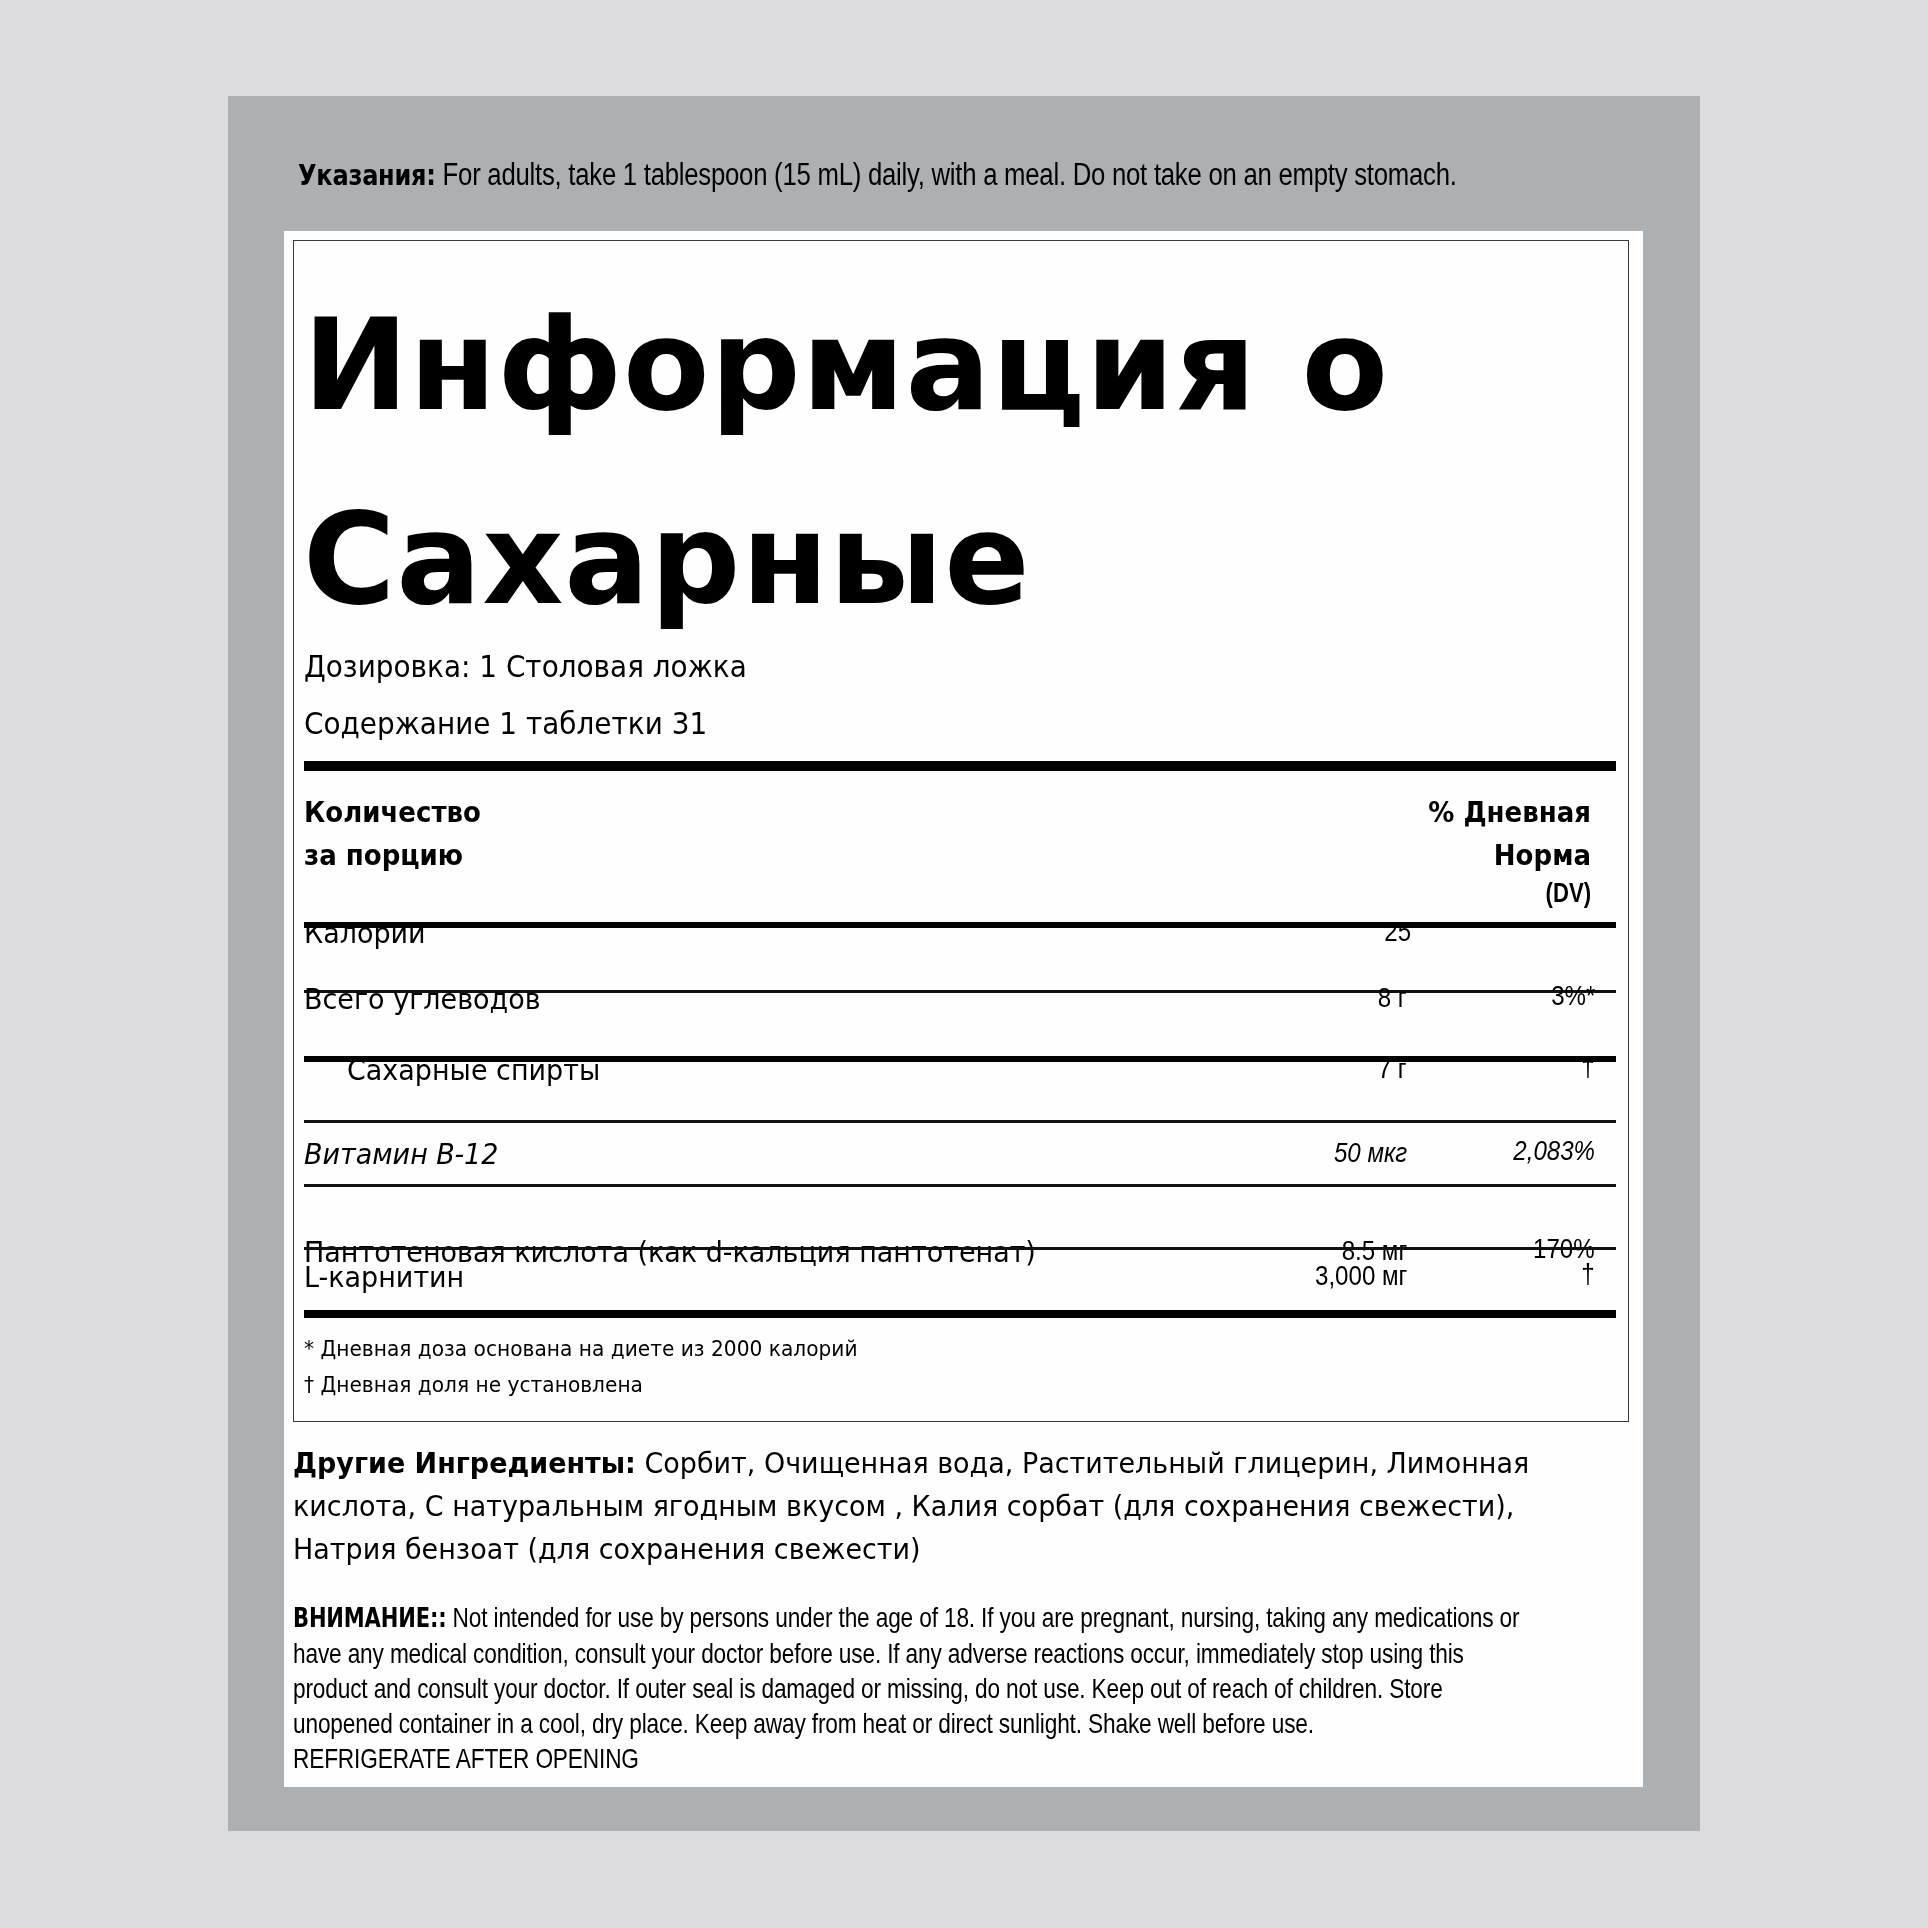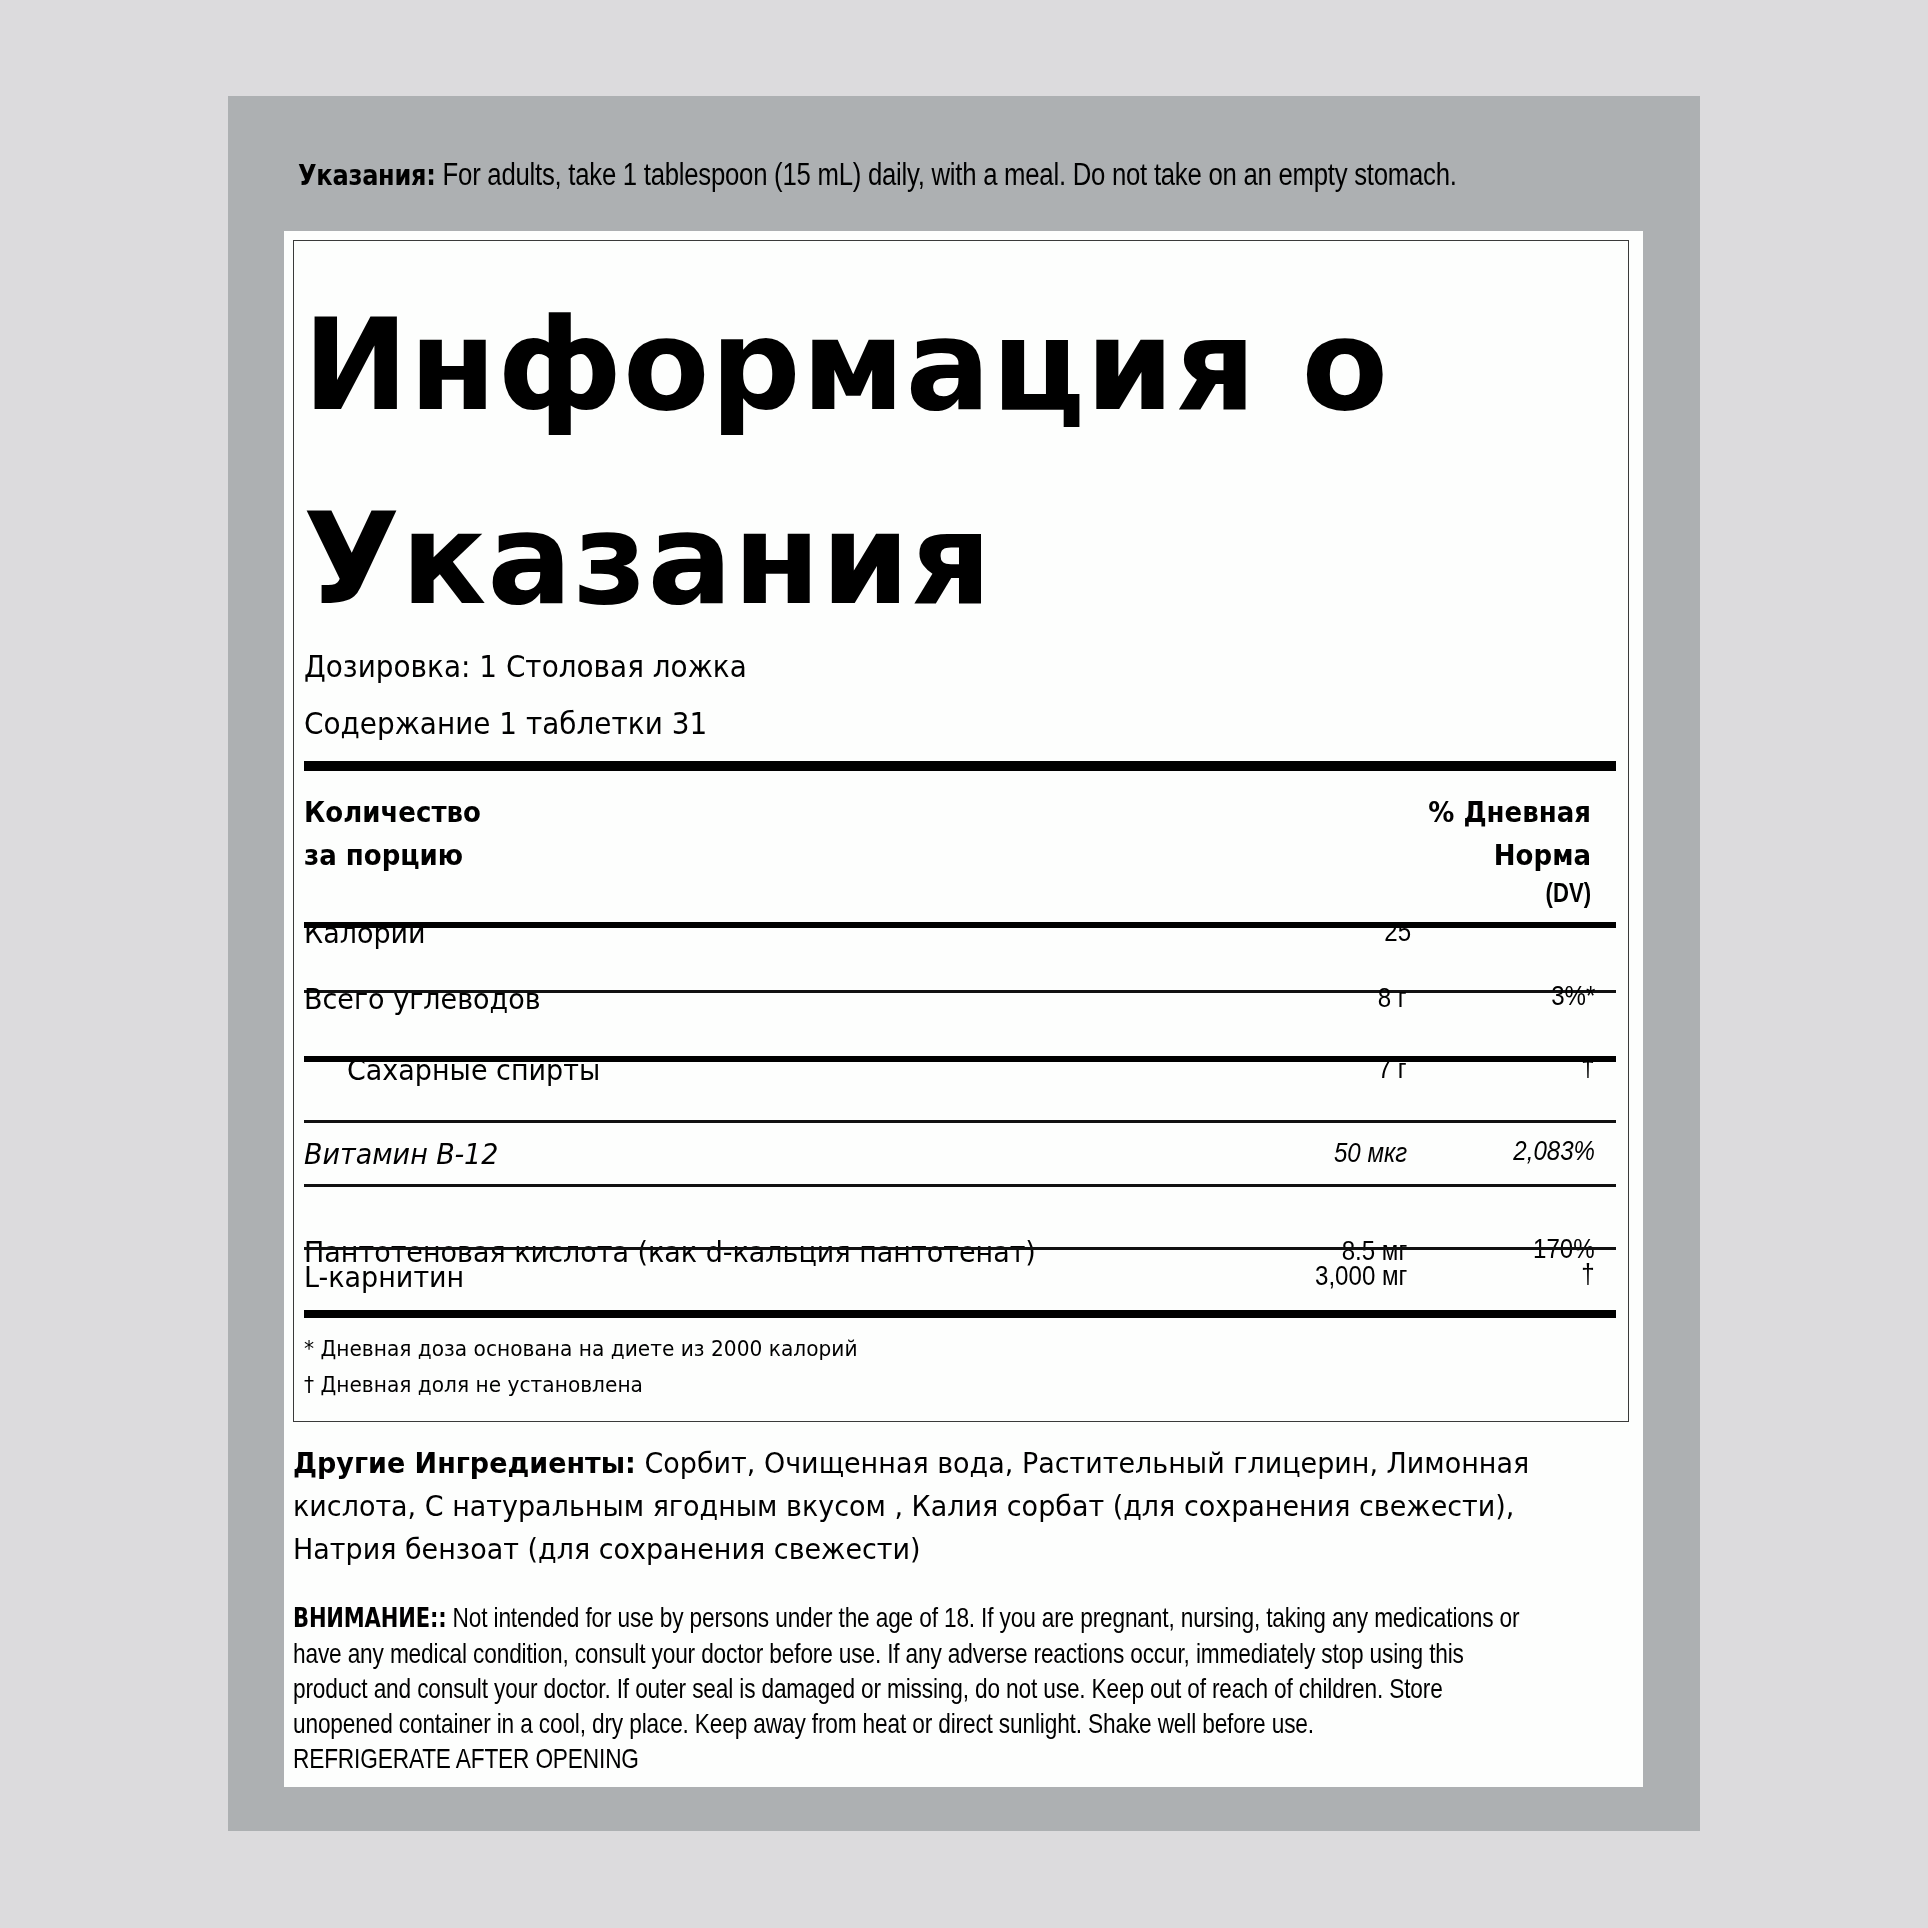--- a/index.html
+++ b/index.html
@@ -202,21 +202,21 @@
 <div class="panel">
   <div class="directions" style="left:70px; top:58px; position:absolute;">
     <span class="lbl">Указания:</span><span> For adults, take 1 tablespoon (15 mL) daily, with a meal. Do not take on an empty stomach.</span>
   </div>
 </div>
 
 <div class="card">
   <div class="facts-box">
     <h1 class="title">
       <span>Информация о</span><br>
-      <span>Указания</span>
+      <span>Сахарные</span>
     </h1>
 
     <div class="serving" style="top:407px;">Дозировка: 1 Столовая ложка</div>
     <div class="serving" style="top:464px;">Содержание 1 таблетки 31</div>
 
     <div class="rule thick" style="top:520px;"></div>
 
     <div class="hdr hdr-left">
       <span>Количество</span><br>
       <span>за порцию</span>

